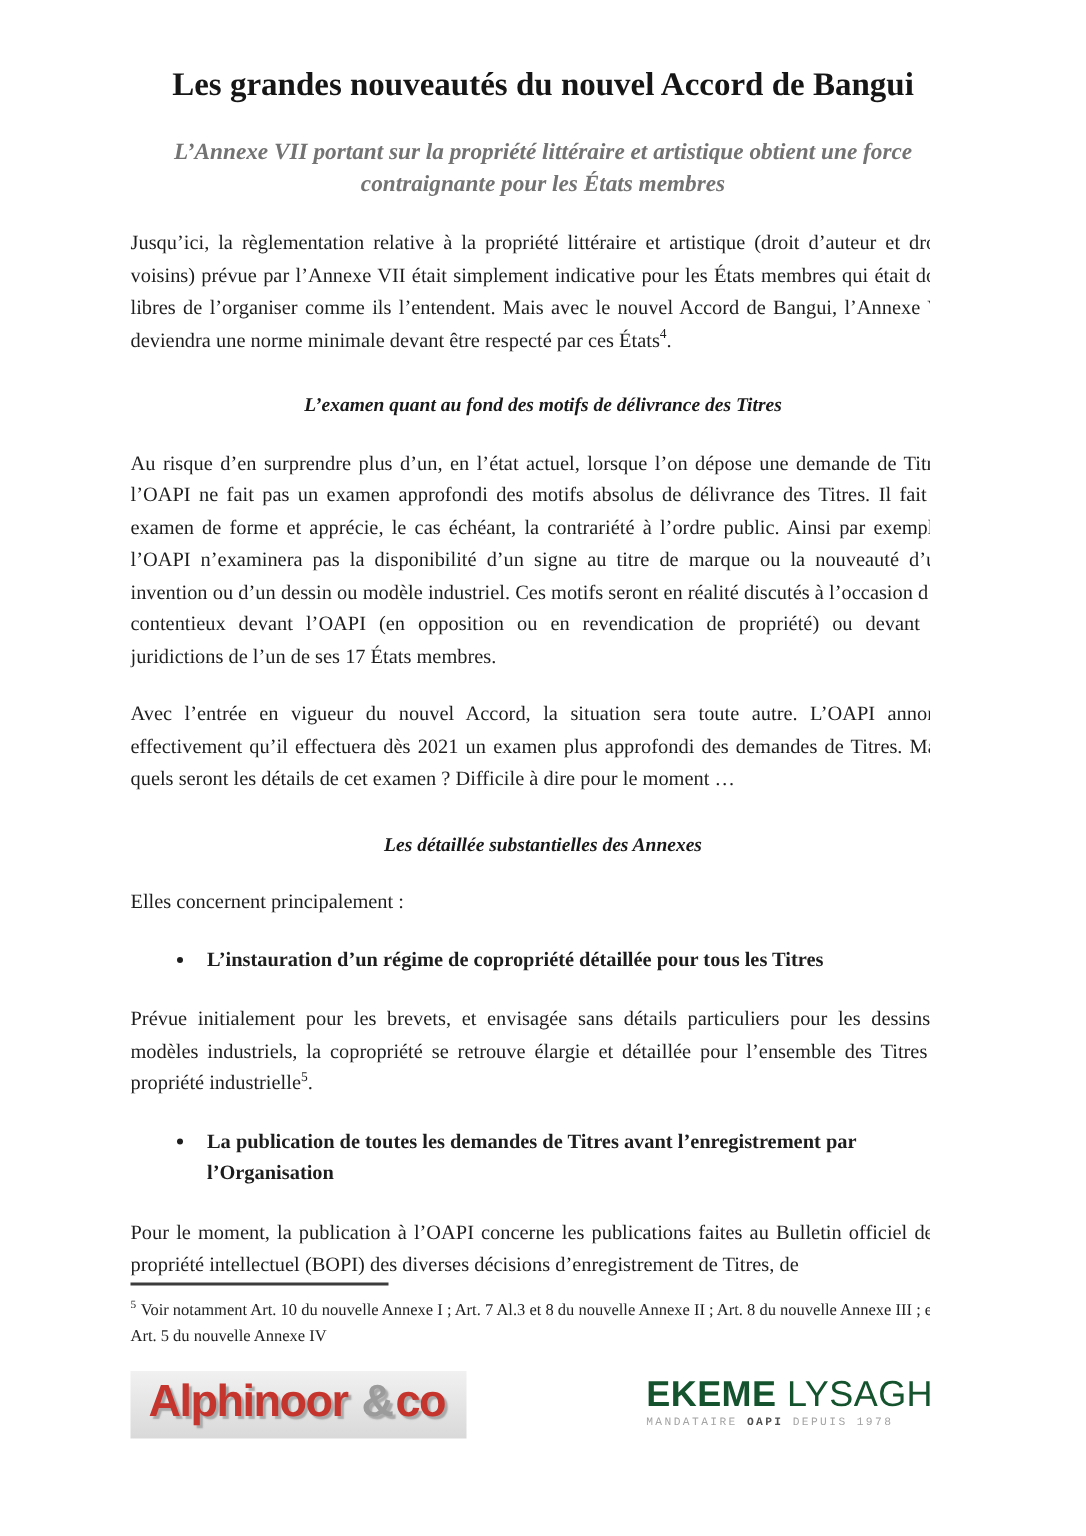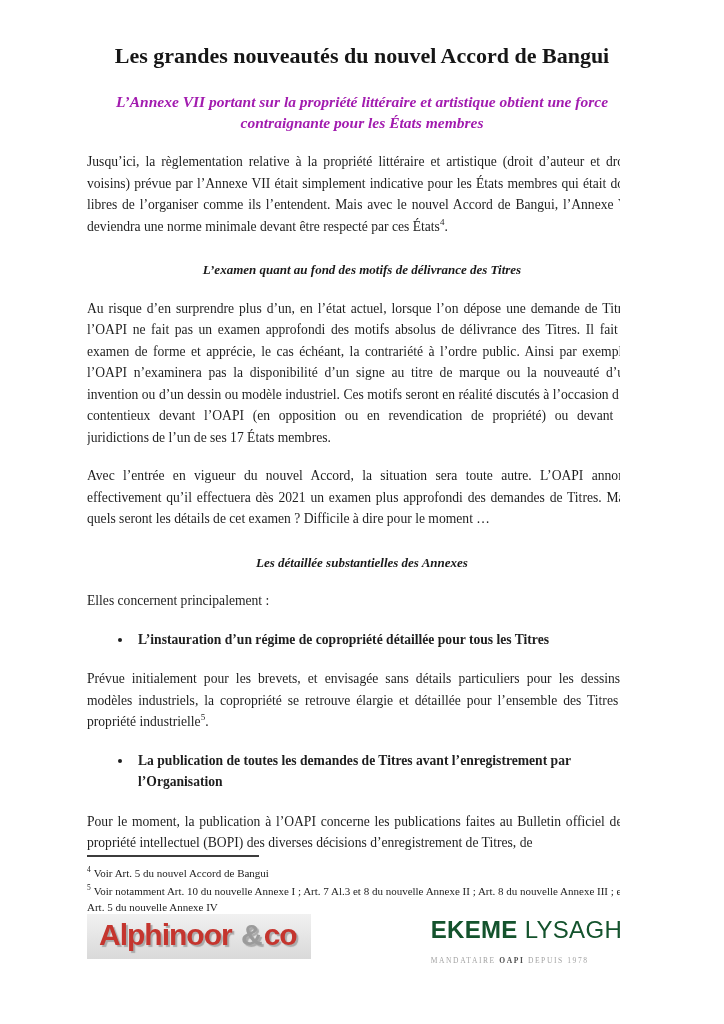--- a/index.html
+++ b/index.html
@@ -28,21 +28,21 @@
     line-height: 1.25;
     color: #161616;
   }
   .doc-subheading {
     font-size: 15.5px;
     font-weight: bold;
     font-style: italic;
     text-align: center;
     line-height: 1.38;
     margin: 0 0 18px 0;
-    color: #a21caf;
+    color: #737373;
   }
   .section-heading {
     font-size: 13px;
     font-weight: bold;
     font-style: italic;
     text-align: center;
     line-height: 1.35;
     margin: 24px 0 19px 0;
     color: #1a1a1a;
   }
@@ -119,25 +119,25 @@
   .ekeme-wordmark {
     font-size: 24px;
     color: #14532d;
     line-height: 1.05;
     letter-spacing: 0.3px;
     white-space: nowrap;
   }
   .ekeme-wordmark .heavy { font-weight: bold; }
   .ekeme-wordmark .light { font-weight: normal; }
   .ekeme-tagline {
-    font-family: Liberation Serif, serif;
+    font-family: Liberation Mono, monospace;
     font-size: 7.5px;
     letter-spacing: 1.6px;
     color: #a3a3a3;
-    margin-top: 14px;
+    margin-top: 3px;
     white-space: nowrap;
   }
   .ekeme-tagline .brand { font-weight: bold; color: #4f4f4f; }
 </style>
 </head>
 <body>
 
 <div class="page">
 
   <div class="content">
@@ -167,21 +167,20 @@
     <ul class="bullets">
       <li>La publication de toutes les demandes de Titres avant l’enregistrement par l’Organisation</li>
     </ul>
 
     <p class="body">Pour le moment, la publication à l’OAPI concerne les publications faites au Bulletin officiel de la propriété intellectuel (BOPI) des diverses décisions d’enregistrement de Titres, de</p>
 
   </div>
 
   <div class="footnotes">
     <div class="fn-rule"></div>
-    <div class="footnote"><sup>4</sup><span>Voir Art. 5 du nouvel Accord de Bangui</span></div>
     <div class="footnote"><sup>5</sup><span>Voir notamment Art. 10 du nouvelle Annexe I ; Art. 7 Al.3 et 8 du nouvelle Annexe II ; Art. 8 du nouvelle Annexe III ; et Art. 5 du nouvelle Annexe IV</span></div>
   </div>
 
   <div class="page-footer">
 
     <div class="alphinoor-logo">
       <span>Alphinoor</span>
       <span class="amp">&amp;</span><span>co</span>
     </div>
 

